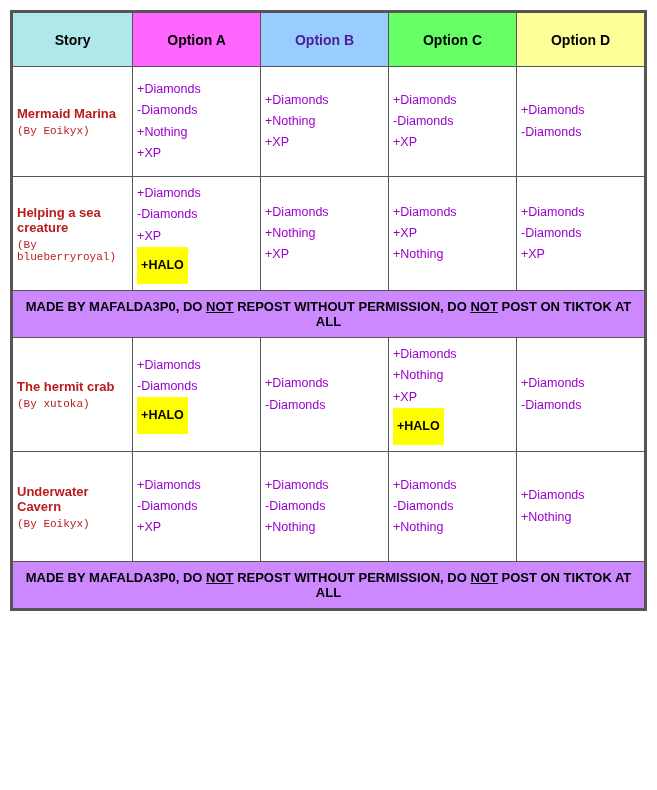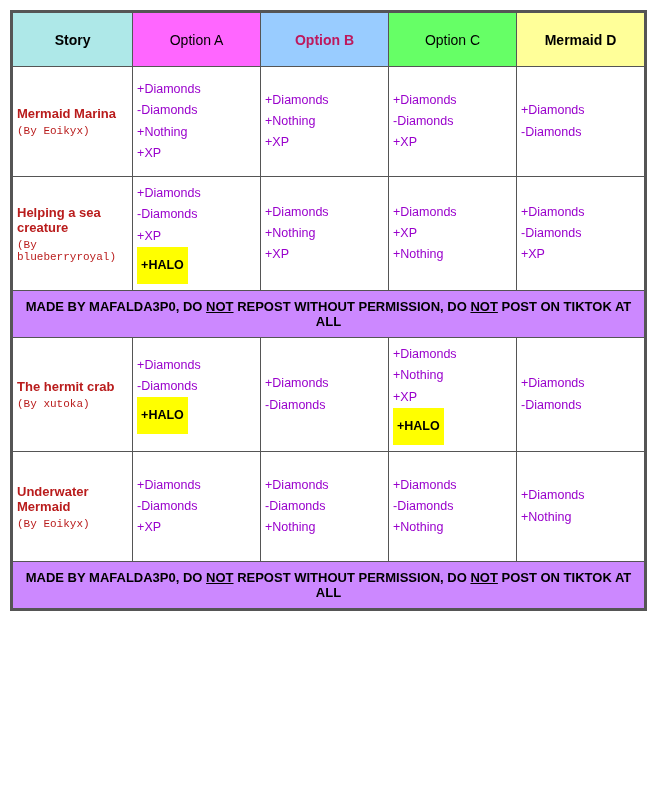--- a/index.html
+++ b/index.html
@@ -29,35 +29,35 @@
     .header-story {
       background-color: #aee8e8;
       color: #000;
       font-weight: bold;
       font-size: 14px;
       height: 54px;
     }
     .header-optA {
       background-color: #ff66ff;
       color: #000;
-      font-weight: normal;
+      font-weight: bold;
       font-size: 14px;
       height: 54px;
     }
     .header-optB {
       background-color: #99ccff;
-      color: #be185d;
+      color: #4c1d95;
       font-weight: bold;
       font-size: 14px;
       height: 54px;
     }
     .header-optC {
       background-color: #66ff66;
       color: #000;
-      font-weight: normal;
+      font-weight: bold;
       font-size: 14px;
       height: 54px;
     }
     .header-optD {
       background-color: #ffff99;
       color: #000;
       font-weight: bold;
       font-size: 14px;
       height: 54px;
     }
@@ -114,21 +114,21 @@
       <col class="col-opt">
       <col class="col-opt">
       <col class="col-opt">
     </colgroup>
     <thead>
       <tr>
         <th class="header-story">Story</th>
         <th class="header-optA">Option A</th>
         <th class="header-optB">Option B</th>
         <th class="header-optC">Option C</th>
-        <th class="header-optD">Mermaid D</th>
+        <th class="header-optD">Option D</th>
       </tr>
     </thead>
     <tbody id="table-body">
     <tr class="data-row">
           <td class="story-cell">
             <span class="story-title">Mermaid Marina</span>
             <span class="story-author">(By Eoikyx)</span>
           </td>
           <td class="content-cell"><span>+Diamonds</span><br><span>-Diamonds</span><br><span>+Nothing</span><br><span>+XP</span></td>
           <td class="content-cell"><span>+Diamonds</span><br><span>+Nothing</span><br><span>+XP</span></td>
@@ -153,21 +153,21 @@
             <span class="story-title">The hermit crab</span>
             <span class="story-author">(By xutoka)</span>
           </td>
           <td class="content-cell"><span>+Diamonds</span><br><span>-Diamonds</span><br><span class="halo">+HALO</span></td>
           <td class="content-cell"><span>+Diamonds</span><br><span>-Diamonds</span></td>
           <td class="content-cell"><span>+Diamonds</span><br><span>+Nothing</span><br><span>+XP</span><br><span class="halo">+HALO</span></td>
           <td class="content-cell"><span>+Diamonds</span><br><span>-Diamonds</span></td>
         </tr>
         <tr class="data-row">
           <td class="story-cell">
-            <span class="story-title">Underwater Mermaid</span>
+            <span class="story-title">Underwater Cavern</span>
             <span class="story-author">(By Eoikyx)</span>
           </td>
           <td class="content-cell"><span>+Diamonds</span><br><span>-Diamonds</span><br><span>+XP</span></td>
           <td class="content-cell"><span>+Diamonds</span><br><span>-Diamonds</span><br><span>+Nothing</span></td>
           <td class="content-cell"><span>+Diamonds</span><br><span>-Diamonds</span><br><span>+Nothing</span></td>
           <td class="content-cell"><span>+Diamonds</span><br><span>+Nothing</span></td>
         </tr>
         <tr class="notice-row">
           <td colspan="5">MADE BY MAFALDA3P0, DO <u>NOT</u> REPOST WITHOUT PERMISSION, DO <u>NOT</u> POST ON TIKTOK AT ALL</td>
         </tr>

